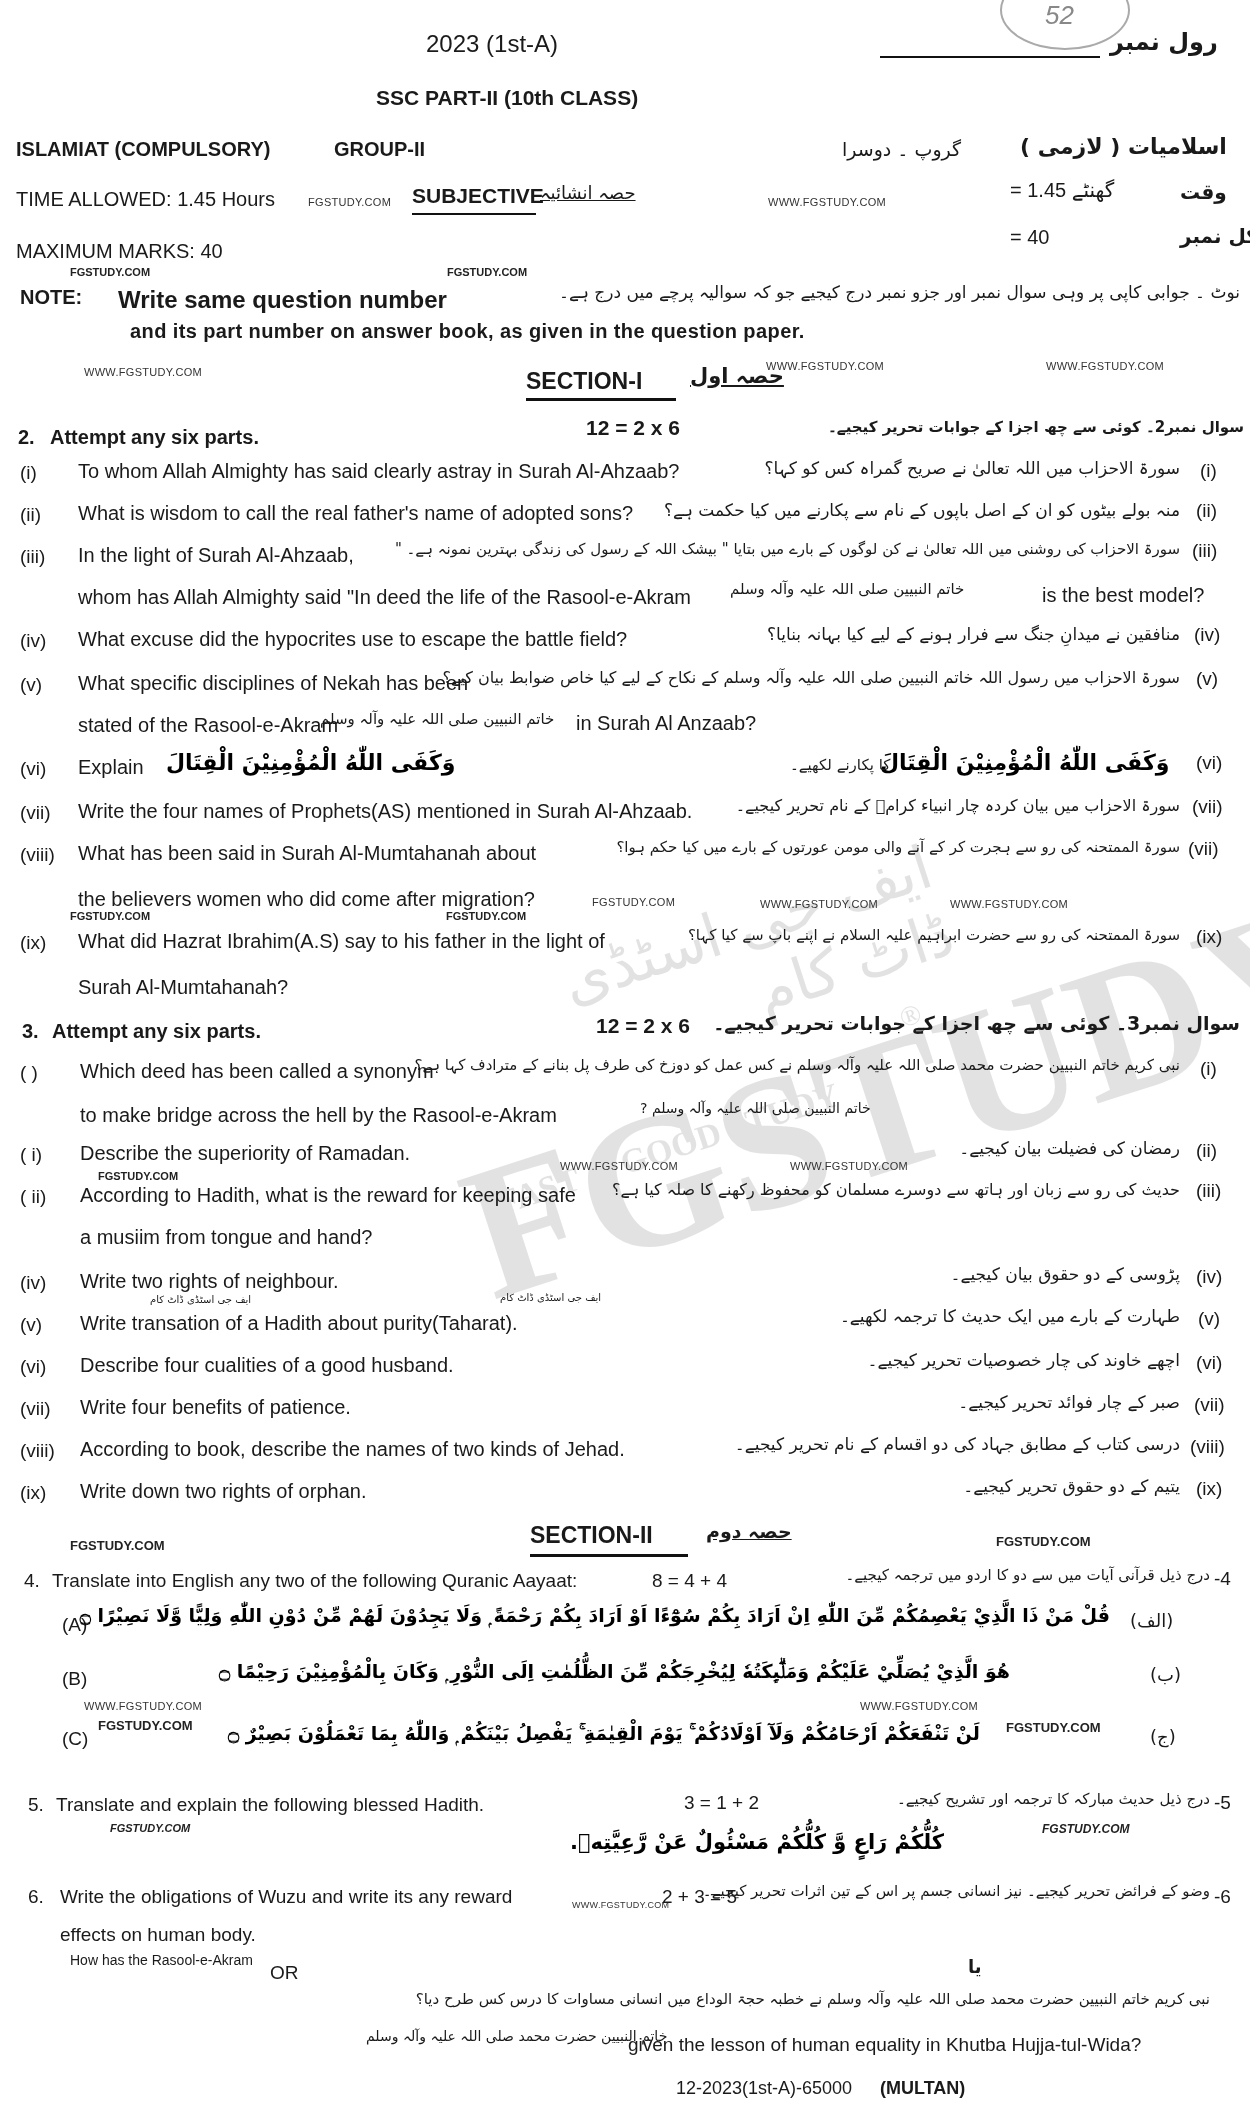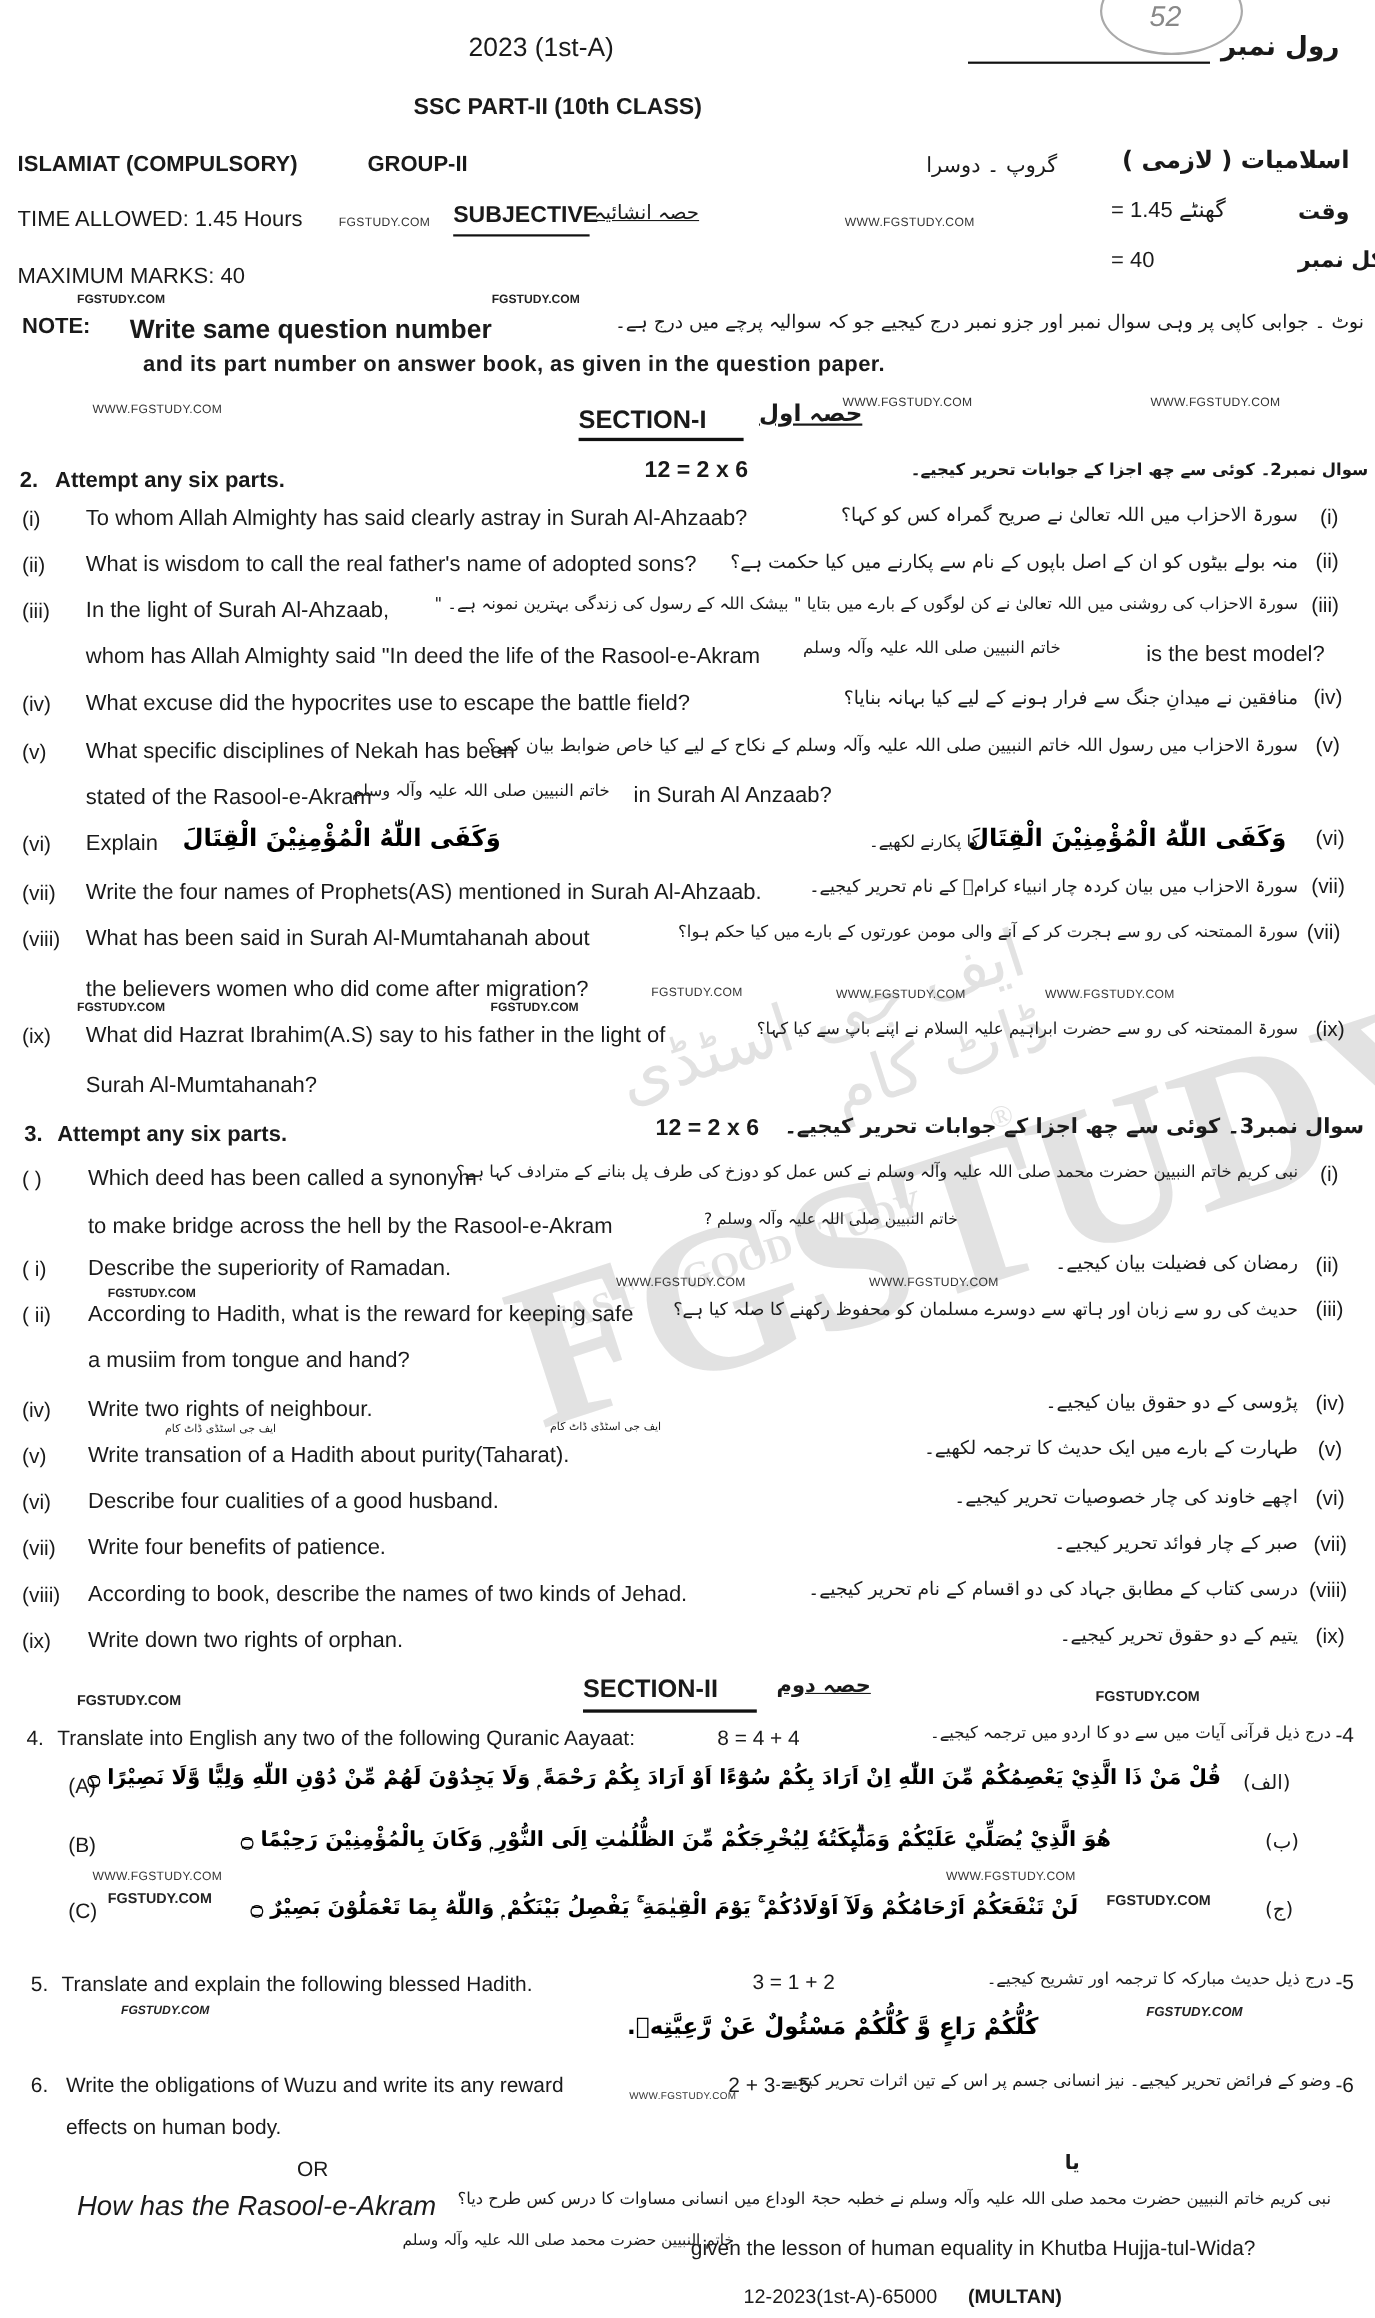--- a/index.html
+++ b/index.html
@@ -258,18 +258,18 @@
 <div class="abs wm" style="left:572px; top:1900px; font-size:9px;">WWW.FGSTUDY.COM</div>
 <div class="abs en" style="left:662px; top:1886px; font-size:19px;">2 + 3 = 5</div>
 <div class="abs ur" style="left:760px; top:1882px; width:450px; text-align:right; font-size:15px;">وضو کے فرائض تحریر کیجیے۔ نیز انسانی جسم پر اس کے تین اثرات تحریر کیجیے۔</div>
 <div class="abs en" style="left:1214px; top:1886px; font-size:19px;">-6</div>
 <div class="abs en" style="left:60px; top:1924px; font-size:19px;">effects on human body.</div>
 
 <div class="abs en" style="left:270px; top:1962px; font-size:19px;">OR</div>
 <div class="abs ur bold" style="left:968px; top:1956px; font-size:18px;">یا</div>
 
 <div class="abs ur" style="left:420px; top:1990px; width:790px; text-align:right; font-size:15px;">نبی کریم خاتم النبیین حضرت محمد صلی اللہ علیہ وآلہ وسلم نے خطبہ حجۃ الوداع میں انسانی مساوات کا درس کس طرح دیا؟</div>
-<div class="abs en" style="left:70px; top:1992px; font-size:25px;font-style:italic;">How has the Rasool-e-Akram</div>
+<div class="abs en" style="left:70px; top:1952px; font-size:14px;">How has the Rasool-e-Akram</div>
 <div class="abs ur" style="left:366px; top:2028px; font-size:14px;">خاتم النبیین حضرت محمد صلی اللہ علیہ وآلہ وسلم</div>
 <div class="abs en" style="left:628px; top:2034px; font-size:19px;">given the lesson of human equality in Khutba Hujja-tul-Wida?</div>
 
 <div class="abs en" style="left:676px; top:2078px; font-size:18px;">12-2023(1st-A)-65000</div>
 <div class="abs en bold" style="left:880px; top:2078px; font-size:18px;">(MULTAN)</div>
 
 </body></html>

